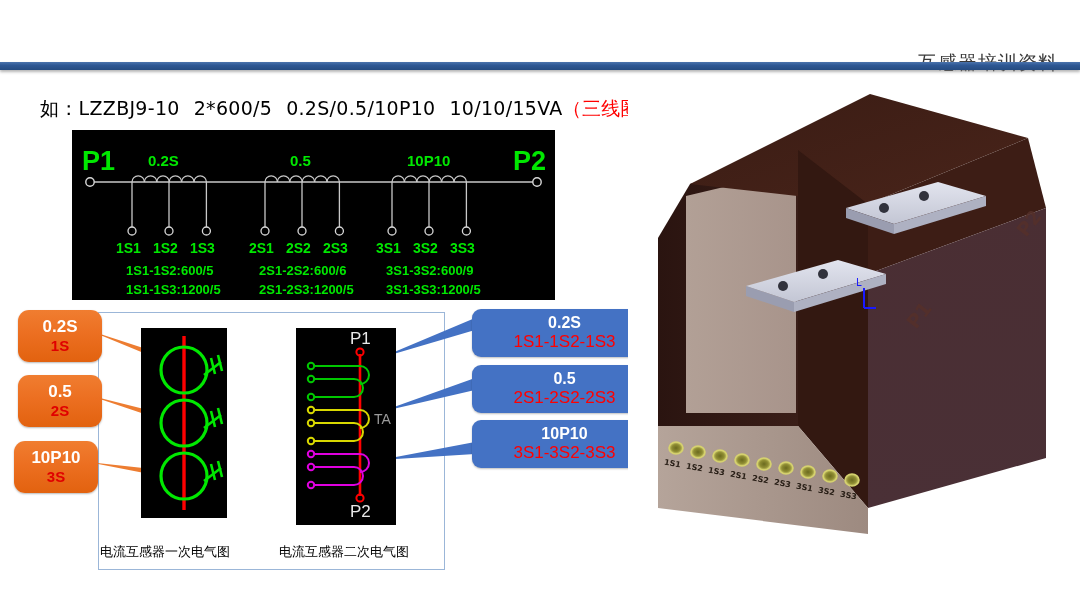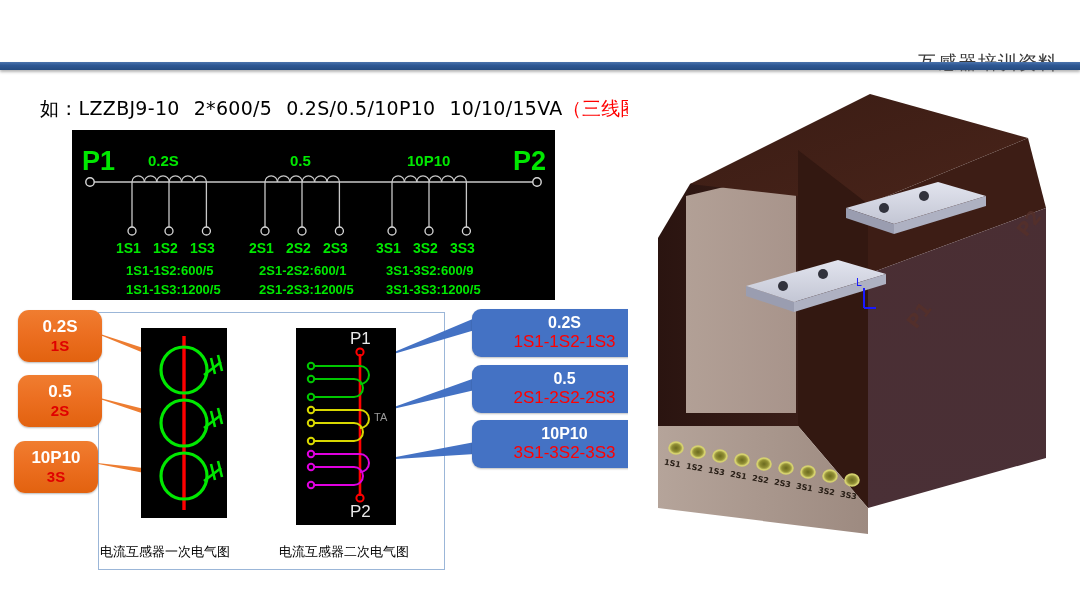--- a/index.html
+++ b/index.html
@@ -159,21 +159,21 @@
     <div class="s-term" style="left:177px;top:110px;">2S1</div>
     <div class="s-term" style="left:214px;top:110px;">2S2</div>
     <div class="s-term" style="left:251px;top:110px;">2S3</div>
 
     <div class="s-term" style="left:304px;top:110px;">3S1</div>
     <div class="s-term" style="left:341px;top:110px;">3S2</div>
     <div class="s-term" style="left:378px;top:110px;">3S3</div>
 
     <div class="ratio-col" style="left:44px;top:131px;">1S1-1S2:600/5</div>
     <div class="ratio-col" style="left:44px;top:150px;">1S1-1S3:1200/5</div>
-    <div class="ratio-col" style="left:177px;top:131px;">2S1-2S2:600/1</div>
+    <div class="ratio-col" style="left:177px;top:131px;">2S1-2S2:600/6</div>
     <div class="ratio-col" style="left:177px;top:150px;">2S1-2S3:1200/5</div>
     <div class="ratio-col" style="left:304px;top:131px;">3S1-3S2:600/9</div>
     <div class="ratio-col" style="left:304px;top:150px;">3S1-3S3:1200/5</div>
   </div>
 
   <div class="framebox"></div>
 
   <svg class="connector" style="left:0;top:300px;width:300px;height:270px;">
     <polygon points="88,30 180,60 180,68" fill="#ed7d31"></polygon>
     <polygon points="88,95 180,118 180,126" fill="#ed7d31"></polygon>
@@ -241,21 +241,21 @@
         <path d="M64 126 a9 9 0 0 1 0 18"></path>
       </g>
       <g stroke="#e000e0" stroke-width="2" fill="none">
         <circle cx="15" cy="126" r="3.2"></circle>
         <circle cx="15" cy="139" r="3.2"></circle>
         <circle cx="15" cy="157" r="3.2"></circle>
       </g>
     </svg>
     <div style="position:absolute;left:54px;top:1px;font-size:17px;color:#e8e8e8;font-weight:500;">P1</div>
     <div style="position:absolute;left:54px;top:174px;font-size:17px;color:#e8e8e8;font-weight:500;">P2</div>
-    <div style="position:absolute;left:78px;top:83px;font-size:11px;color:#9a9a9a;">TA</div>
+    <div style="position:absolute;left:78px;top:83px;font-size:14px;color:#9a9a9a;">TA</div>
   </div>
 
   <div class="cap" style="left:100px;top:543px;">电流互感器一次电气图</div>
   <div class="cap" style="left:279px;top:543px;">电流互感器二次电气图</div>
 
   <div class="ocallout" style="left:18px;top:310px;">
     <span class="l1">0.2S</span>
     <span class="l2">1S</span>
   </div>
   <div class="ocallout" style="left:18px;top:375px;">

